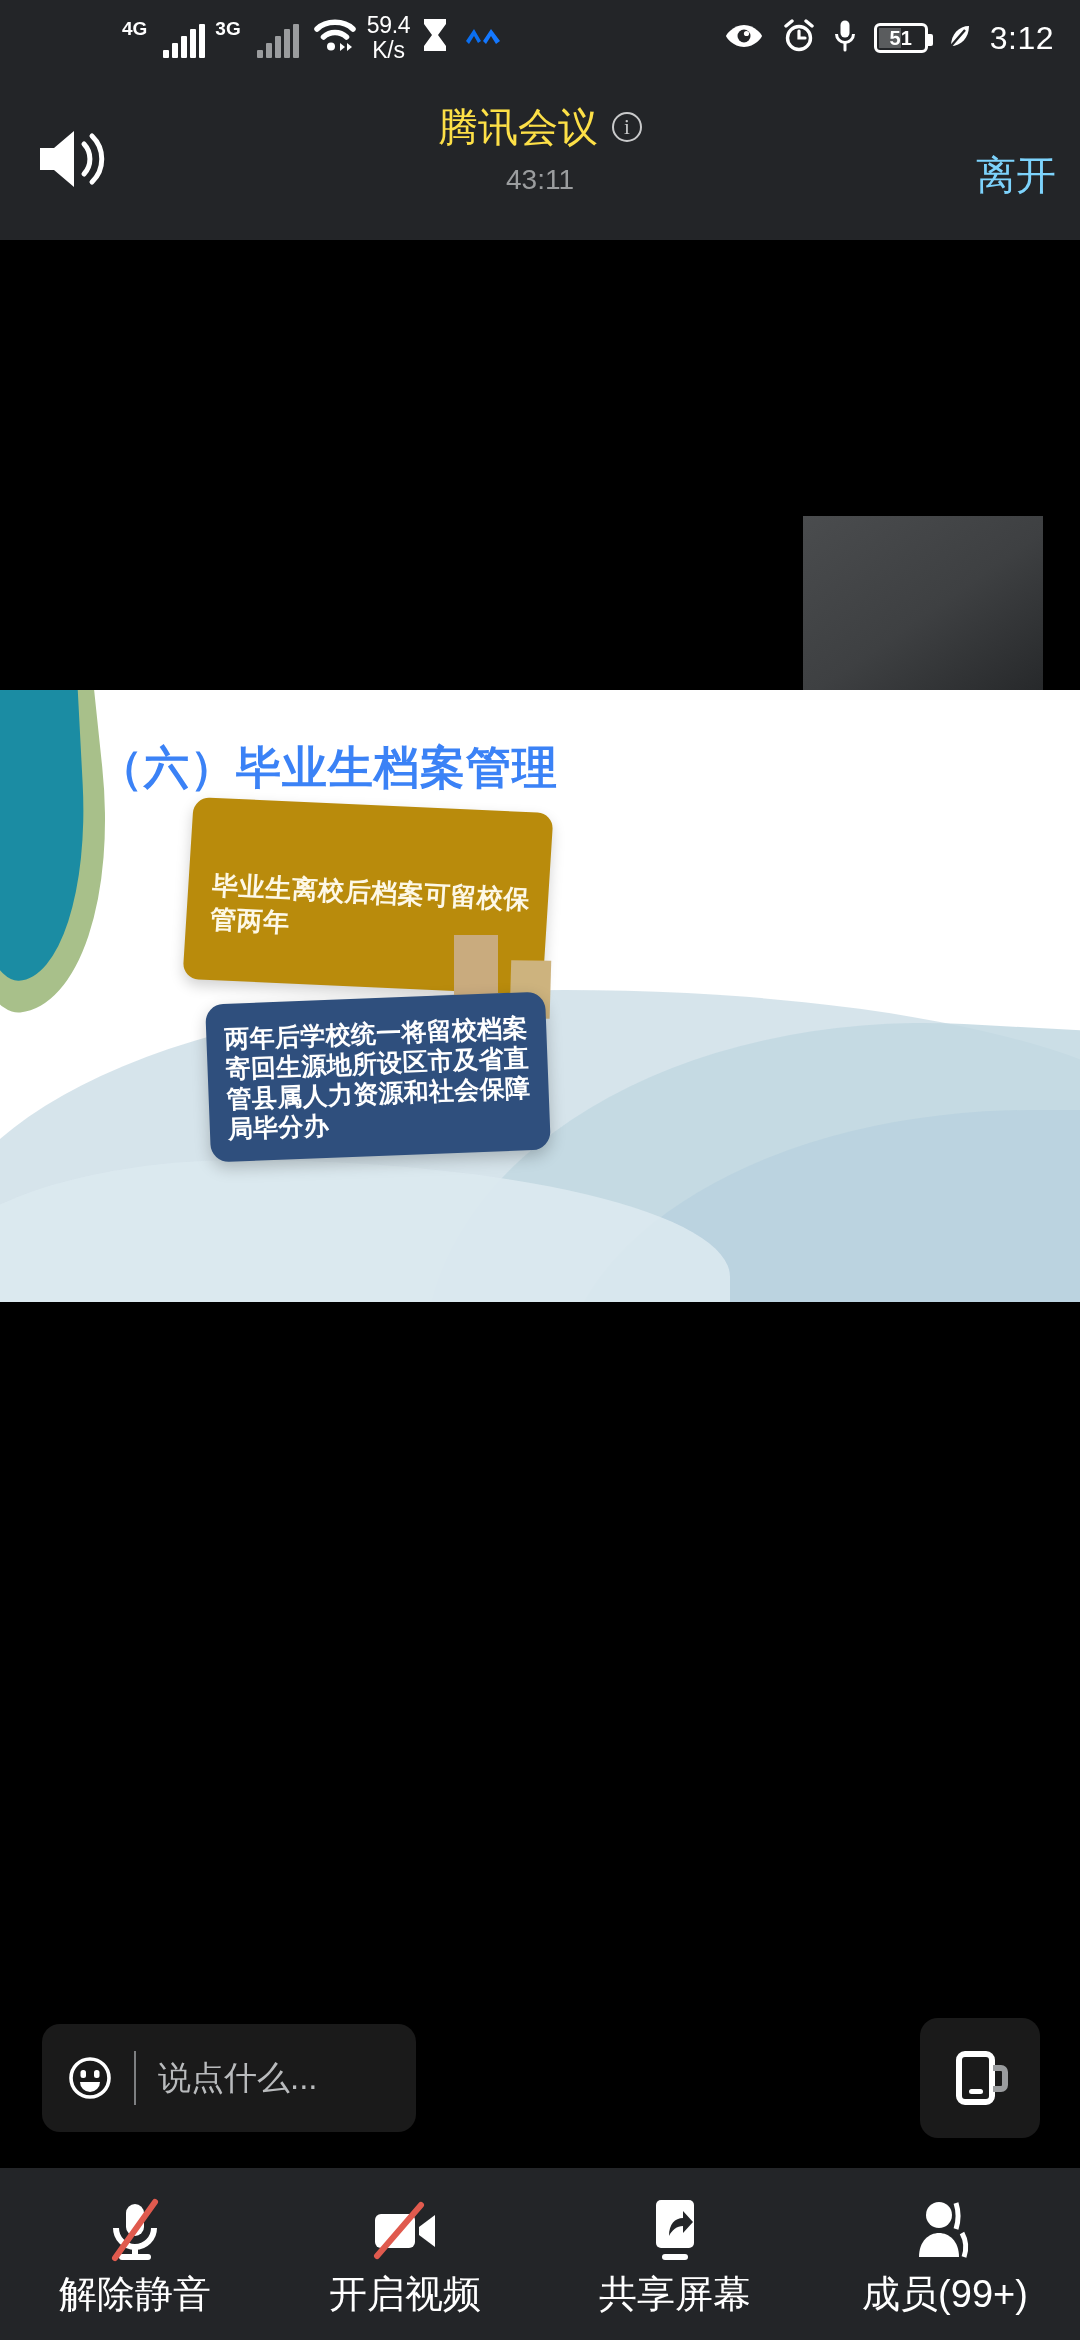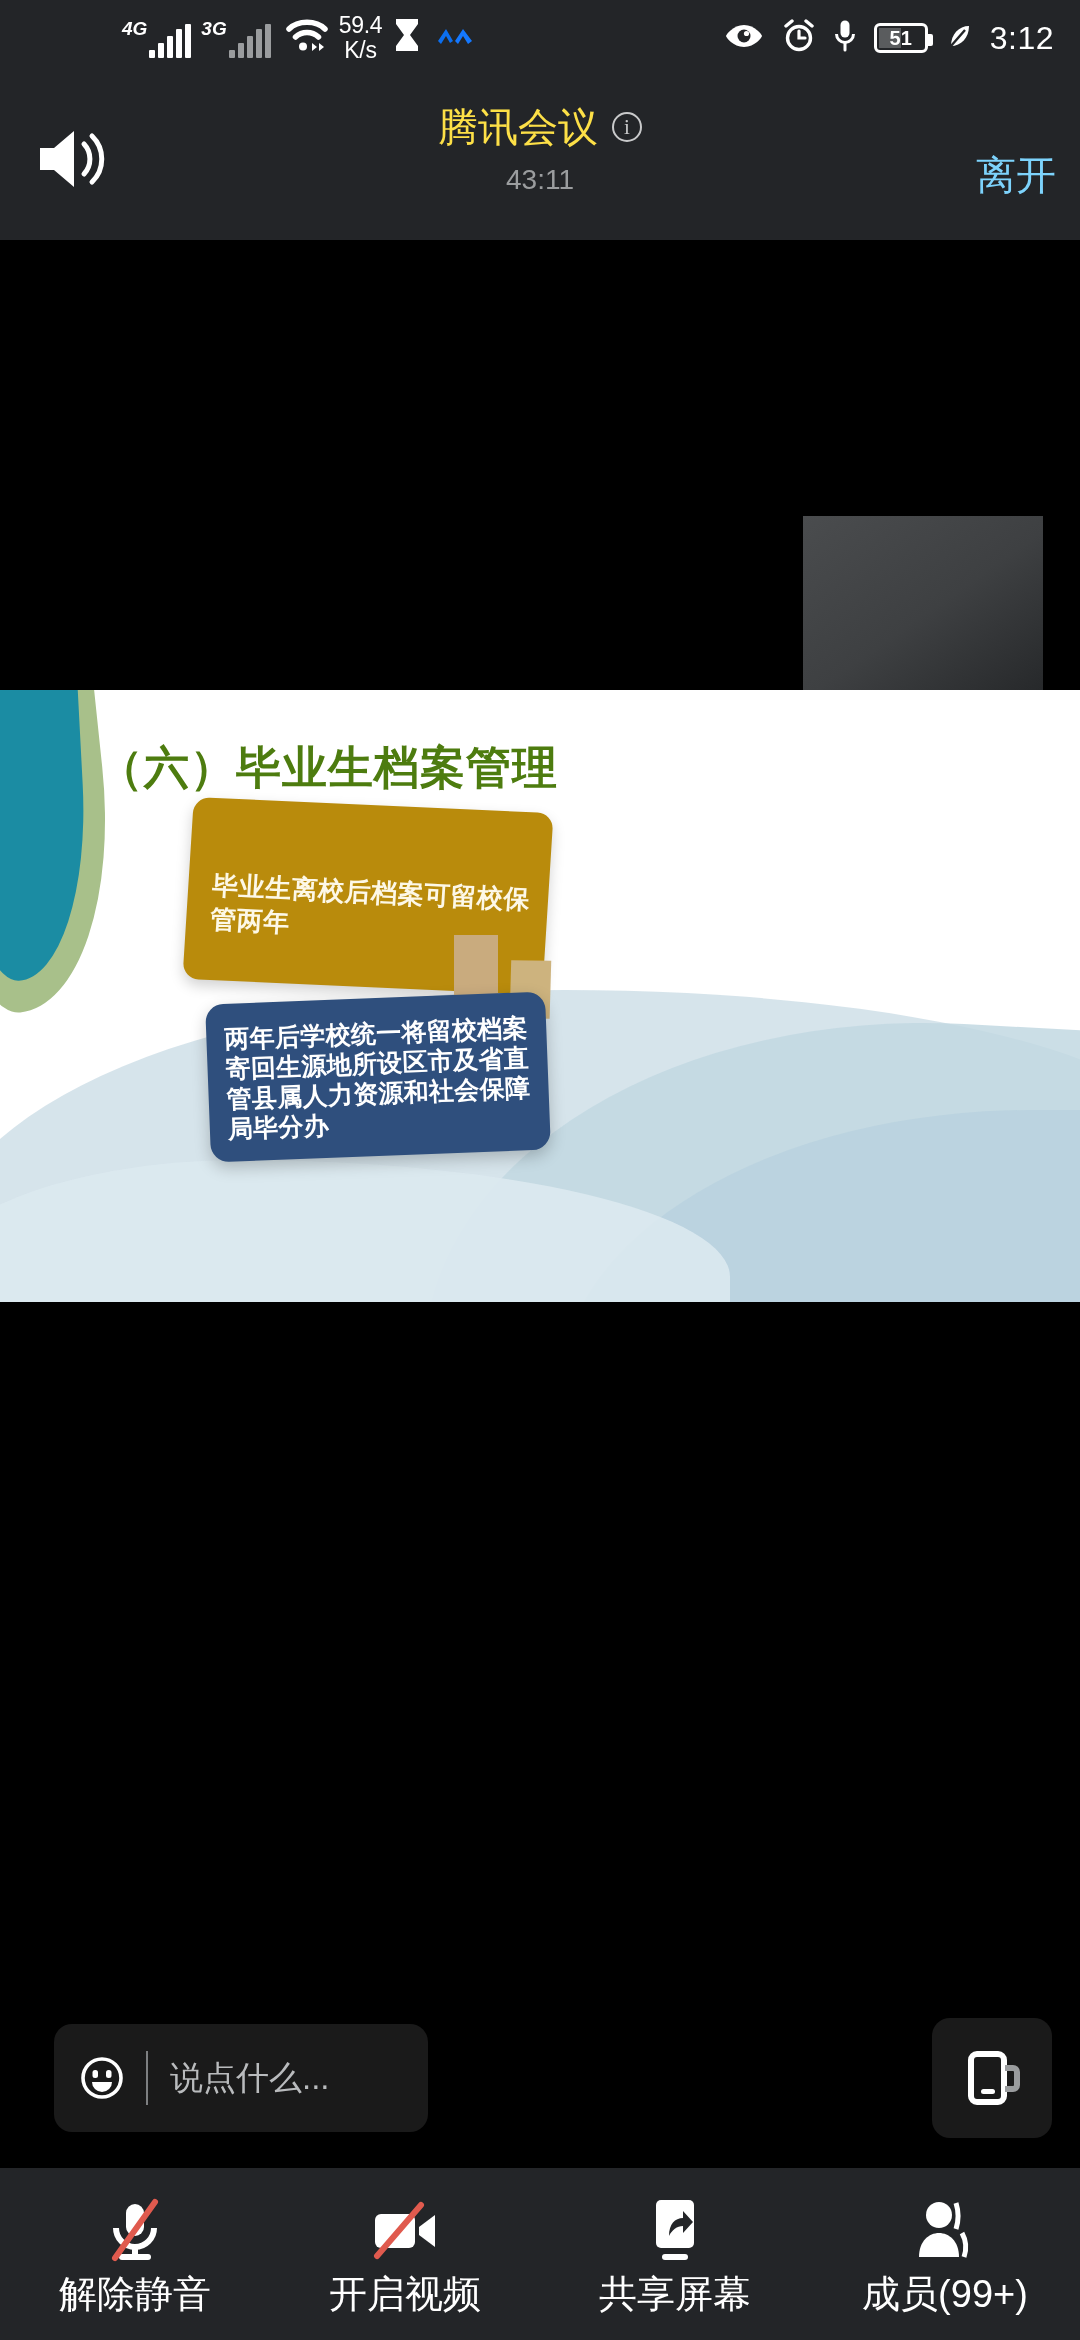--- a/index.html
+++ b/index.html
@@ -17,21 +17,21 @@
     background:#232528; display:flex; align-items:center;
   }
   #status-left{
     position:absolute; left:122px; top:0; height:76px;
     display:flex; align-items:center; gap:10px;
   }
   #status-right{
     position:absolute; right:26px; top:0; height:76px;
     display:flex; align-items:center; gap:17px;
   }
-  .net-grp{ display:flex; align-items:flex-end; gap:2px;font-style:italic; }
+  .net-grp{ display:flex; align-items:flex-end; gap:16px; }
   .net-lbl{ font-size:19px; line-height:19px; font-weight:700; color:#fff; margin-bottom:20px; }
   .bars{ display:flex; align-items:flex-end; gap:3px; height:34px; }
   .bars i{ display:block; width:6px; background:#fff; border-radius:1px; }
   .bars i:nth-child(1){ height:8px; }
   .bars i:nth-child(2){ height:15px; }
   .bars i:nth-child(3){ height:22px; }
   .bars i:nth-child(4){ height:29px; }
   .bars i:nth-child(5){ height:34px; }
   .bars.grey i{ background:#9a9c9e; }
   .bars.grey i:nth-child(5){ background:#9a9c9e; }
@@ -128,21 +128,21 @@
     background:#b4cfdd; border-radius:62% 6% 0 0 / 85% 10% 0 0;
     opacity:.6;
   }
   #deco-wave-d{
     left:-90px; top:470px; width:820px; height:260px;
     background:#dce9ef; border-radius:40% 60% 0 0 / 55% 45% 0 0;
     opacity:.9;
   }
   #slide-title{
     position:absolute; left:98px; top:52px;
-    font-size:45px; line-height:52px; color:#4d7c0f; font-weight:700;
+    font-size:45px; line-height:52px; color:#3b82f6; font-weight:700;
     letter-spacing:1px; white-space:nowrap;
     font-family:"Liberation Sans","DejaVu Sans",sans-serif;
   }
   #gold-card{
     position:absolute; left:188px; top:115px; width:360px; height:182px;
     background:#b98b0c; border-radius:16px;
     transform:rotate(2.6deg) skewX(-1deg);
     box-shadow:0 6px 14px rgba(0,0,0,.18);
   }
   #gold-card-text{
@@ -172,21 +172,21 @@
     box-shadow:0 6px 16px rgba(0,0,0,.22);
   }
   #blue-card-text{
     position:absolute; left:18px; top:20px; width:310px;
     font-size:25px; line-height:30px; color:#ffffff; font-weight:700;
     letter-spacing:.3px;
   }
 
   
   #chat-row{
-    position:absolute; left:16px; top:2010px; width:1056px; height:140px;padding-left:22px;
+    position:absolute; left:4px; top:2010px; width:1056px; height:140px;padding-left:22px;
   }
   #chat-input{
     position:absolute; left:38px; top:14px; width:374px; height:108px;
     background:#1a1a1a; border-radius:18px; display:flex; align-items:center;
   }
   #emoji-icon{ margin-left:26px; width:44px; height:44px; }
   #chat-divider{
     width:2px; height:54px; background:#7d7f81; margin-left:22px; margin-right:22px;
   }
   #chat-placeholder{ font-size:33px; line-height:38px; color:#b9bbbd; }

